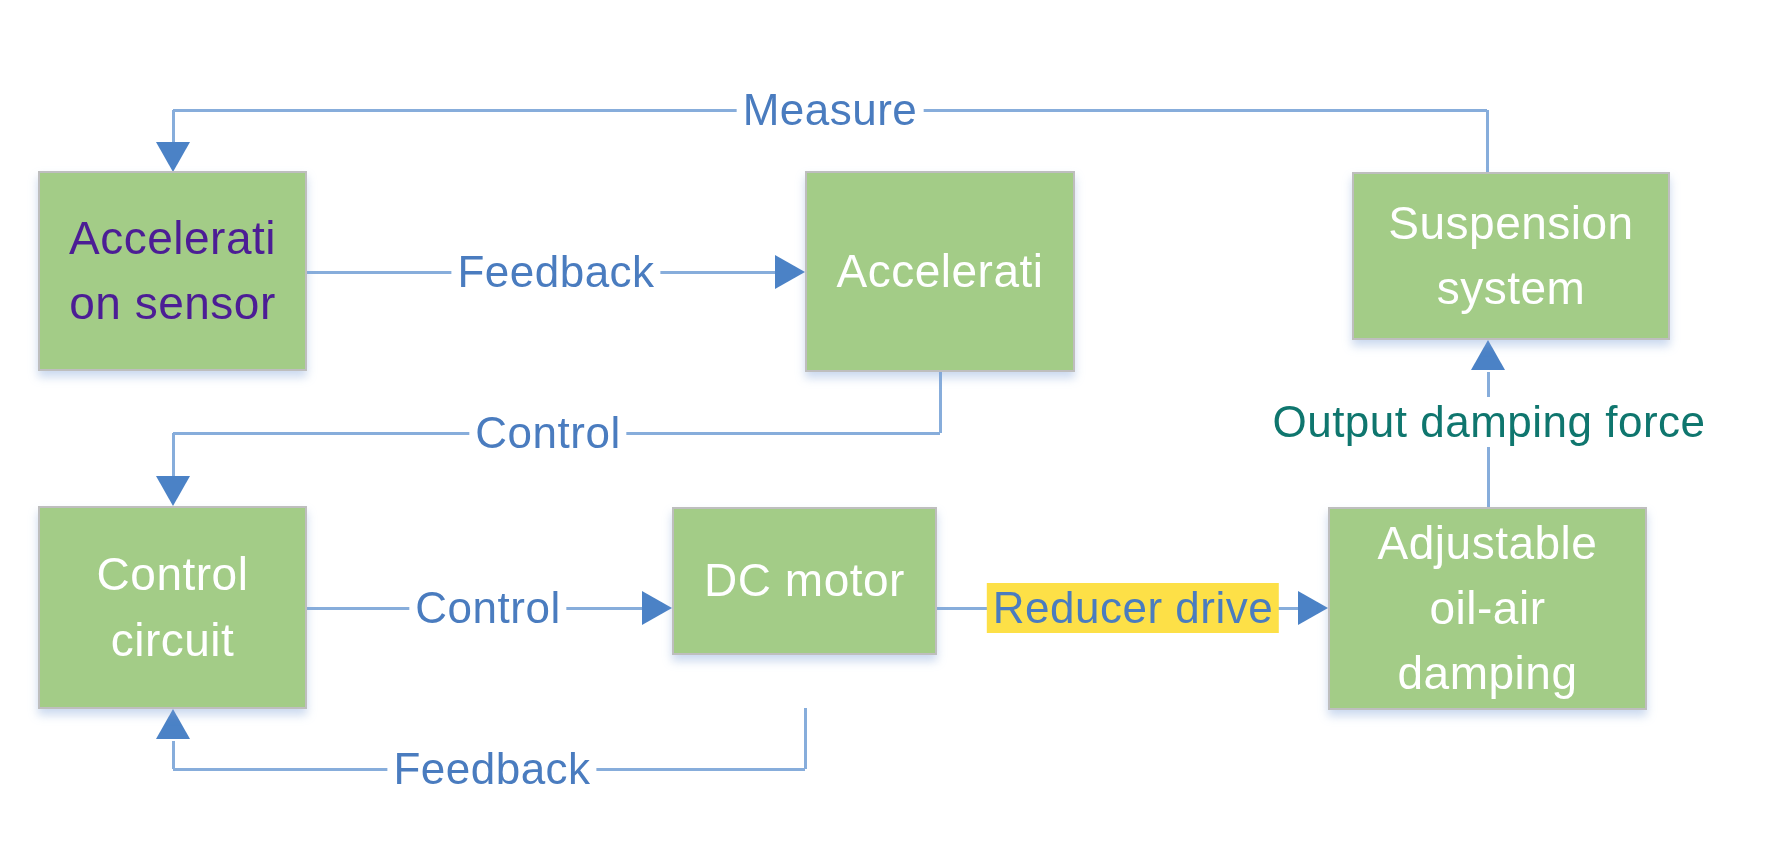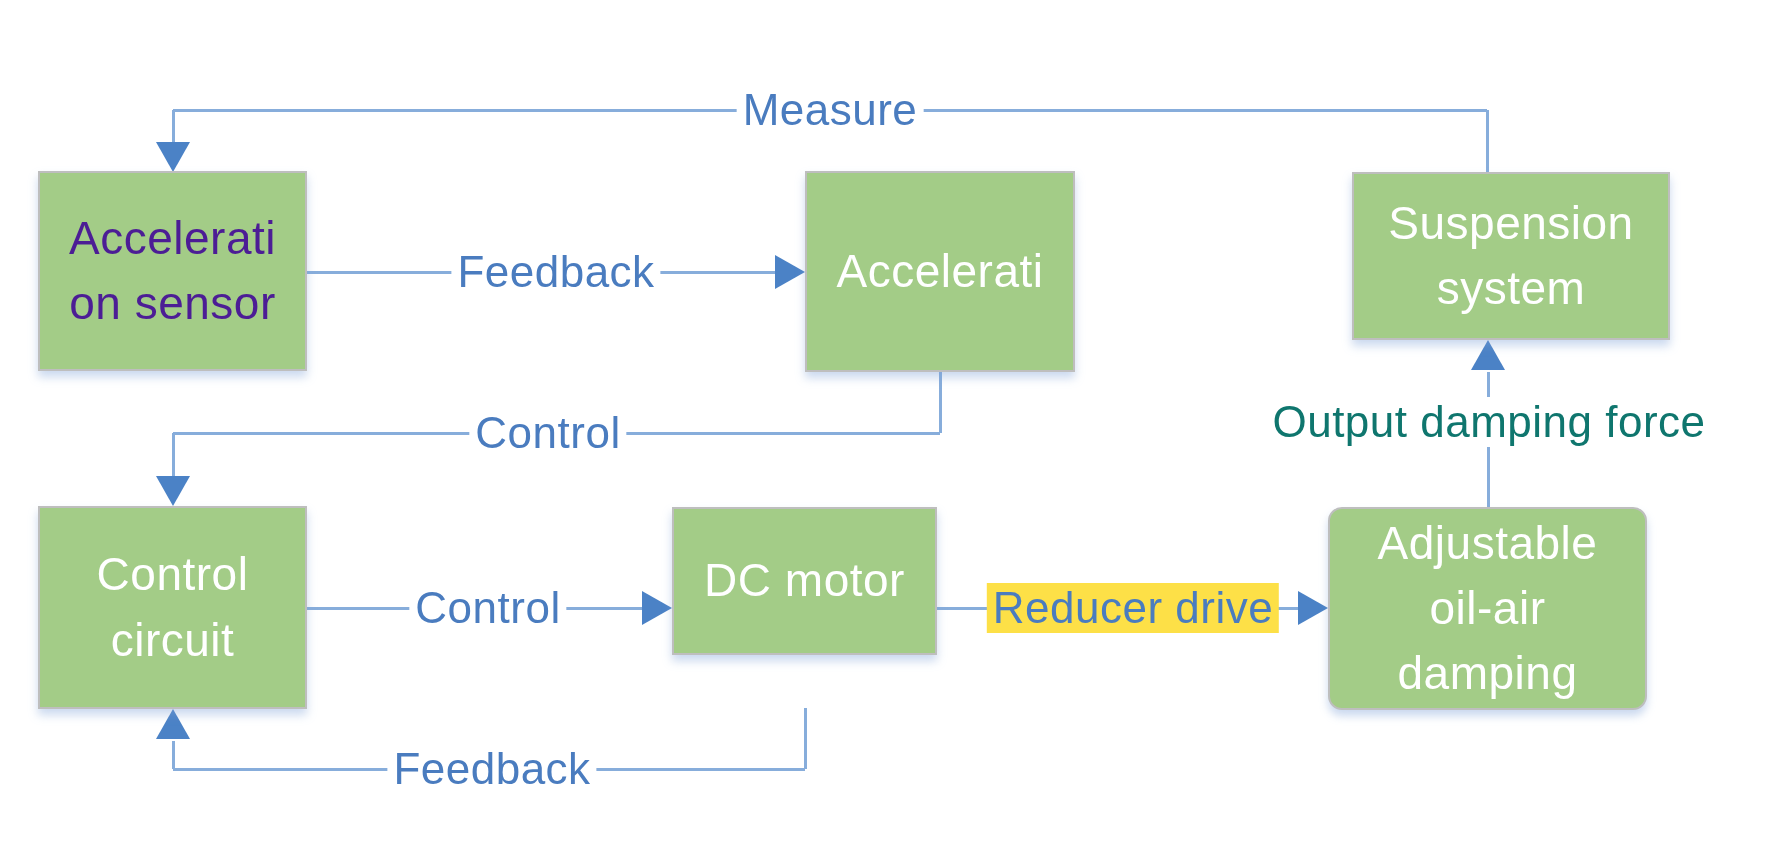--- a/index.html
+++ b/index.html
@@ -89,20 +89,20 @@
       <div class="node-text" style="color: rgb(255, 255, 255);">
         <div class="node-line">Control</div>
         <div class="node-line">circuit</div>
       </div>
     </div>
     <div class="node" style="left: 672px; top: 507px; width: 265px; height: 148px; background: rgb(163, 204, 135); border-color: rgb(190, 190, 190); box-shadow: rgba(125, 160, 215, 0.4) 0px 6px 9px;">
       <div class="node-text" style="color: rgb(255, 255, 255);">
         <div class="node-line">DC motor</div>
       </div>
     </div>
-    <div class="node" style="left: 1328px; top: 507px; width: 319px; height: 203px; background: rgb(163, 204, 135); border-color: rgb(190, 190, 190); box-shadow: rgba(125, 160, 215, 0.4) 0px 6px 9px; border-radius: 14px;">
+    <div class="node" style="left: 1328px; top: 507px; width: 319px; height: 203px; background: rgb(163, 204, 135); border-color: rgb(190, 190, 190); box-shadow: rgba(125, 160, 215, 0.4) 0px 6px 9px;">
       <div class="node-text" style="color: rgb(255, 255, 255);">
         <div class="node-line">Adjustable</div>
         <div class="node-line">oil-air</div>
         <div class="node-line">damping</div>
       </div>
     </div>
   </div>
 
 </body></html>

